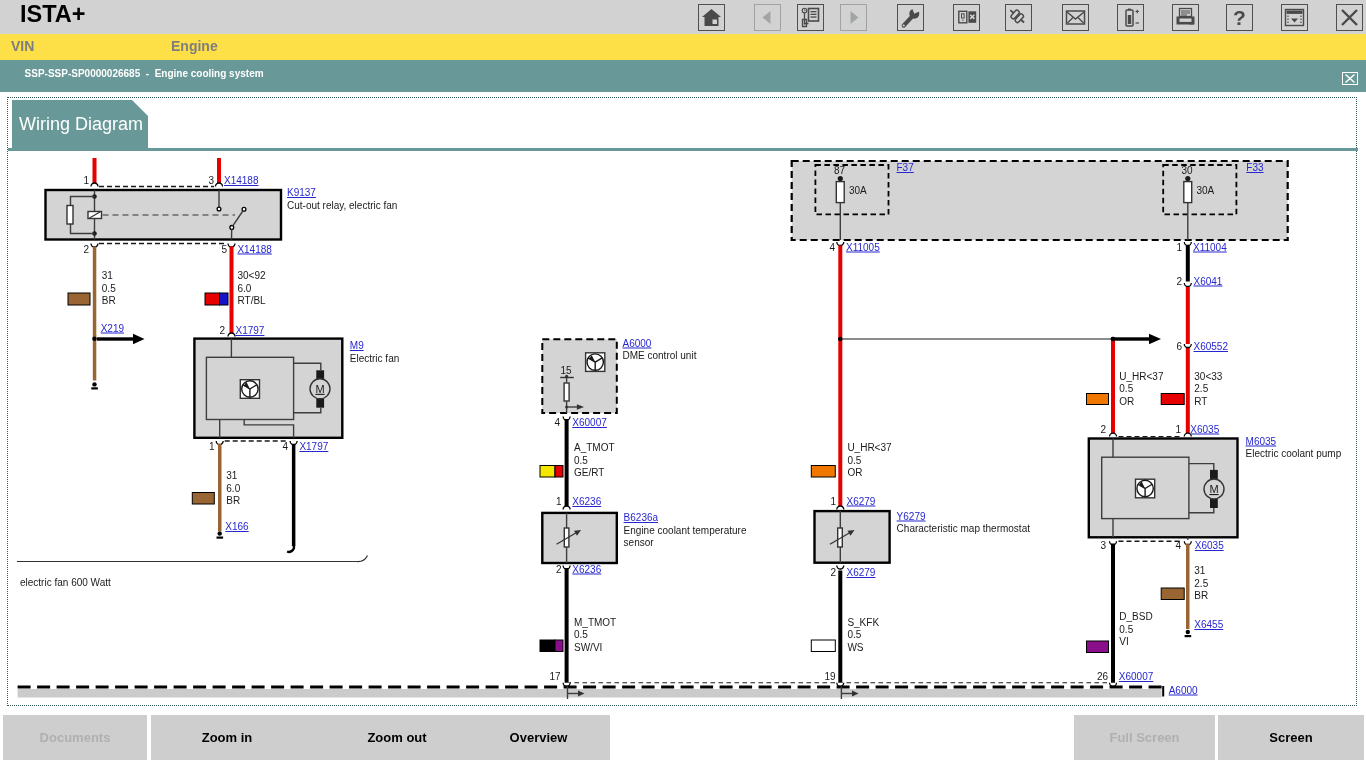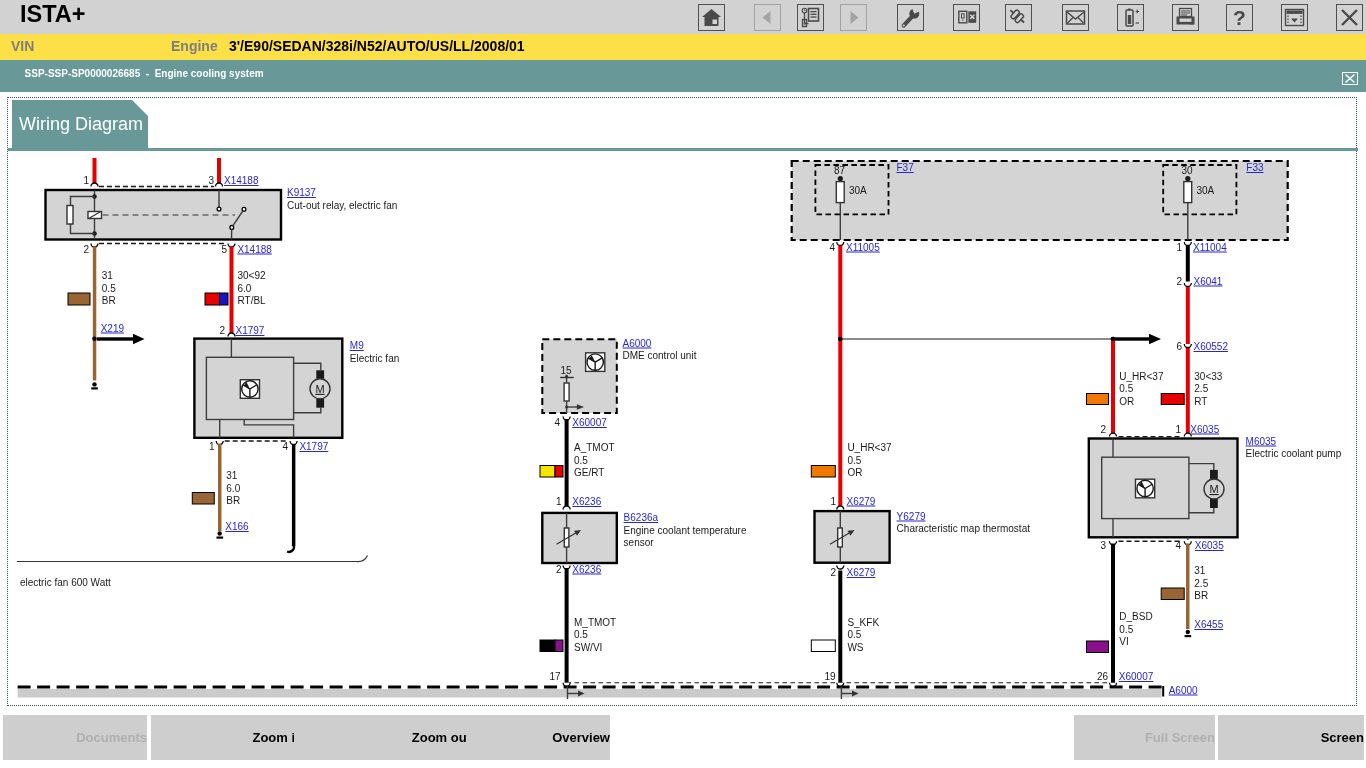--- a/index.html
+++ b/index.html
@@ -9,21 +9,21 @@
 #logo{left:20px;top:1px;font-size:23.5px;font-weight:bold;color:#000;}
 .ico{position:absolute;top:4px;width:27px;height:27px;background:#d2d2d2;border:1.5px solid #4f4f4f;box-sizing:border-box;}
 .ico.dis{border-color:#a2a2a2;}
 #vinrow{left:0;top:34px;width:1366px;height:26px;background:#fde047;font-size:14px;font-weight:bold;}
 #vinrow span{position:absolute;top:4px;}
 #tbar{left:0;top:60px;width:1366px;height:32px;background:#689897;color:#fff;font-size:10px;font-weight:bold;}
 #closebox{left:1342px;top:71.5px;width:14px;height:11px;border:1.5px solid #fff;color:#fff;}
 #panel{left:7px;top:97px;width:1350px;height:609px;border:1px dotted #2f5858;box-sizing:border-box;background:#fff;}
 #tabrule{left:8px;top:148px;width:1350px;height:3px;background:#689897;}
 #tabtxt{left:19px;top:113.5px;color:#fff;font-size:18px;}
-.btn{position:absolute;top:715px;height:45px;background:#cecece;font-size:13px;font-weight:bold;color:#000;text-align:right;line-height:45px;}
+.btn{position:absolute;top:715px;height:45px;background:#cecece;font-size:13px;font-weight:bold;color:#000;text-align:center;line-height:45px;}
 .btn.dis{color:#b0b0b0;}
 </style>
 </head>
 <body>
 <div class="abs" id="hdr"></div>
 <div class="abs" id="logo">ISTA+</div>
 
 <div class="ico" style="left:698px;">
  <svg width="25" height="25" viewBox="0 0 25 25">
       <path d="M12.5 4 L22 12 L19.5 12 L19.5 21 L5.5 21 L5.5 12 L3 12 Z" fill="#4a4a4a"></path>
@@ -119,21 +119,20 @@
 </div>
 <div class="ico" style="left:1335.5px;">
  <svg width="25" height="25" viewBox="0 0 25 25">
       <path d="M5 5 L20 20 M20 5 L5 20" stroke="#4a4a4a" stroke-width="2.4"></path>
     </svg>
 </div>
 <div class="abs" id="vinrow">
   <span style="left:11px;color:#7e7e7e;">VIN</span>
   <span style="left:43px;color:#000;margin-top:29px;">XXXXXXX</span>
   <span style="left:171px;color:#7e7e7e;">Engine</span>
-  <span style="left:229px;color:#000;">3'/E90/SEDAN/328i/N52/AUTO/US/LL/2008/01</span>
 </div>
 <div class="abs" id="tbar">
     <span style="position:absolute;left:24.6px;top:8px;">SSP-SSP-SP0000026685&nbsp;&nbsp;-&nbsp;&nbsp;Engine cooling system</span>
   </div>
 <div class="abs" id="closebox">
 <svg width="14" height="11" viewBox="0 0 14 11" style="position:absolute;left:0;top:0">
       <path d="M2.5 1.5 L11.5 9.5 M11.5 1.5 L2.5 9.5" stroke="#fff" stroke-width="1.5"></path>
     </svg>
 </div>
 <div class="abs" id="panel"></div>

